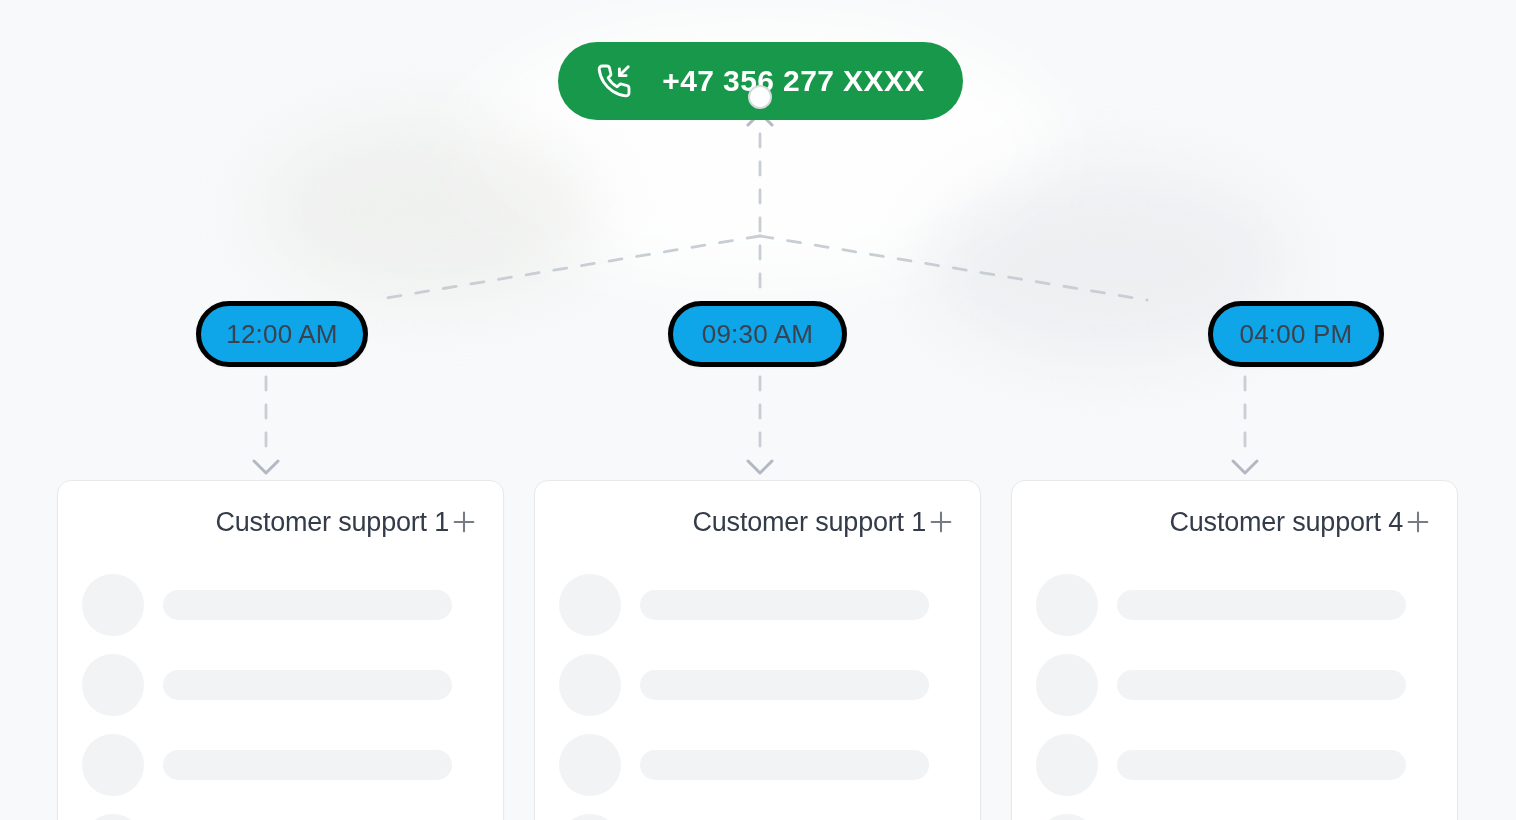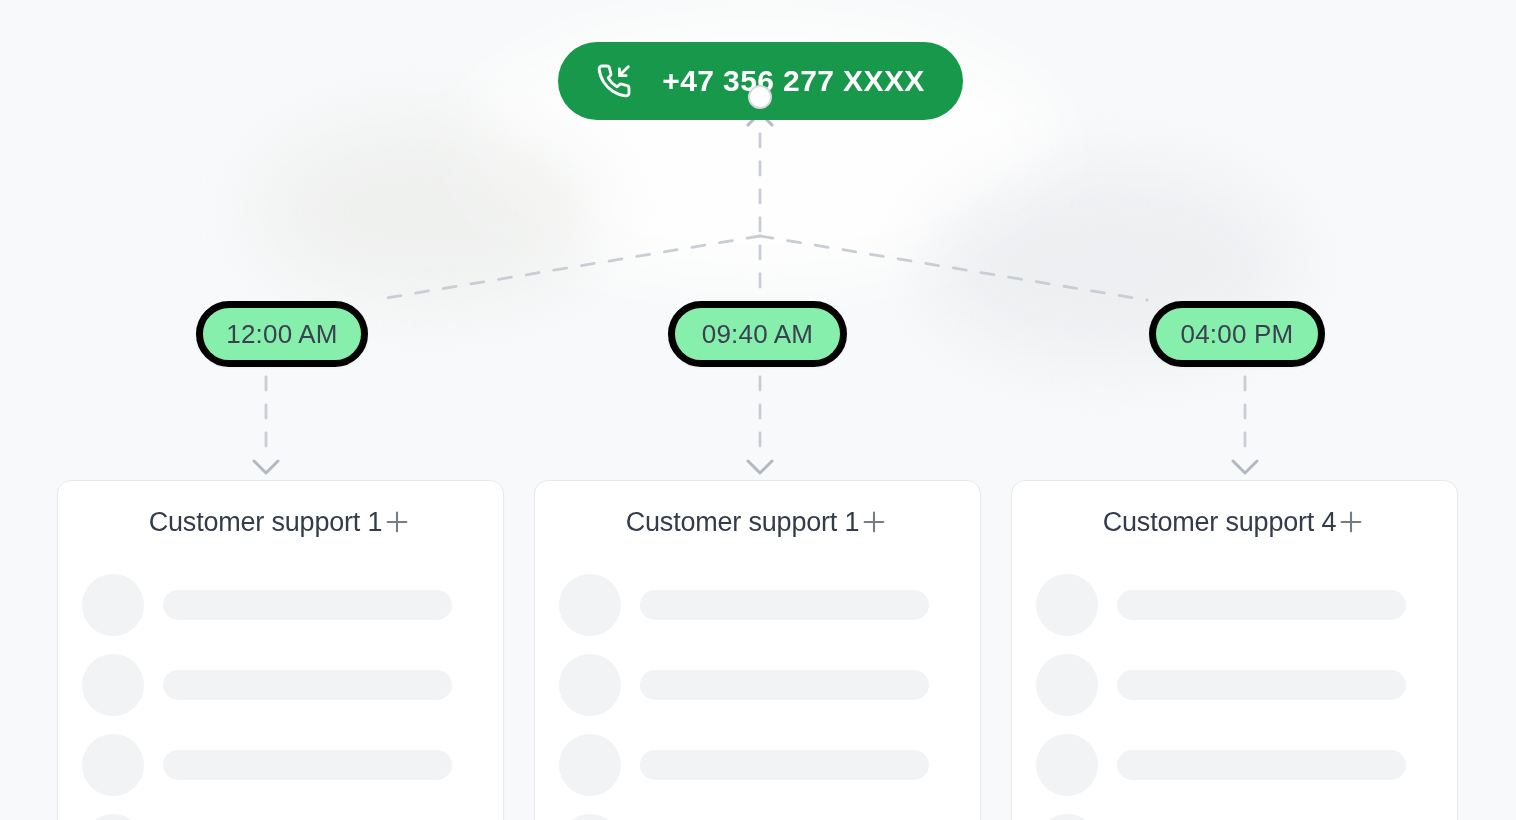--- a/index.html
+++ b/index.html
@@ -32,37 +32,37 @@
   .phone-node svg{display:block;}
 
   .node-port{
     position:absolute;left:748px;top:85px;width:24px;height:24px;z-index:4;
     background:#ffffff;border:2.5px solid #d6d9de;border-radius:50%;box-sizing:border-box;
   }
 
   
   .time-pill{
     position:absolute;top:301px;height:66px;z-index:3;box-sizing:border-box;
-    background:#86efac;border:7px solid #000000;border-radius:33px;
+    background:#0ea5e9;border:5px solid #000000;border-radius:33px;
     display:flex;align-items:center;justify-content:center;
     box-shadow:0 1px 3px rgba(20,30,55,.05);cursor:pointer;
   }
   .time-pill .t{font-size:26px;font-weight:500;color:var(--time-text,#3a4250);letter-spacing:.2px;white-space:nowrap;}
   .pill-1{left:196px;width:172px;}
   .pill-2{left:668px;width:179px;}
-  .pill-3{left:1149px;width:176px;}
+  .pill-3{left:1208px;width:176px;}
 
   
   .card{
     position:absolute;top:480px;width:447px;height:470px;z-index:2;box-sizing:border-box;
     background:#ffffff;border:1px solid var(--card-border,#e7e9ec);border-radius:14px;
     padding:24px;box-shadow:0 1px 2px rgba(20,30,55,.03);
   }
   .card-1{left:57px;} .card-2{left:534px;} .card-3{left:1011px;}
-  .card-header{display:flex;align-items:center;justify-content:center;height:34px;}
+  .card-header{display:flex;align-items:center;justify-content:flex-end;height:34px;}
   .card-title{font-size:27px;font-weight:500;color:var(--title-text,#343c49);letter-spacing:-.2px;white-space:nowrap;}
   .add-btn{width:30px;height:30px;display:flex;align-items:center;justify-content:center;color:#757c86;cursor:pointer;}
   .skeleton-list{margin-top:35px;display:flex;flex-direction:column;gap:18px;}
   .skeleton-row{display:flex;align-items:center;gap:19px;}
   .sk-circle{width:62px;height:62px;border-radius:50%;background:var(--skeleton,#f2f3f5);flex:0 0 auto;}
   .sk-bar{width:289px;height:30px;border-radius:15px;background:var(--skeleton,#f2f3f5);}
 </style>
 </head>
 <body>
 
@@ -100,21 +100,21 @@
     </span>
     <span class="num">+47 356 277 XXXX</span>
   </div>
 
   <div class="node-port"></div>
 
   <div class="time-pill pill-1">
     <span class="t">12:00 AM</span>
   </div>
   <div class="time-pill pill-2">
-    <span class="t">09:40 AM</span>
+    <span class="t">09:30 AM</span>
   </div>
   <div class="time-pill pill-3">
     <span class="t">04:00 PM</span>
   </div>
 
   <div class="card card-1">
     <div class="card-header">
       <span class="card-title">Customer support 1</span>
       <span class="add-btn">
         <svg width="28" height="28" viewBox="0 0 24 24" fill="none" stroke="currentColor" stroke-width="1.8" stroke-linecap="round">

